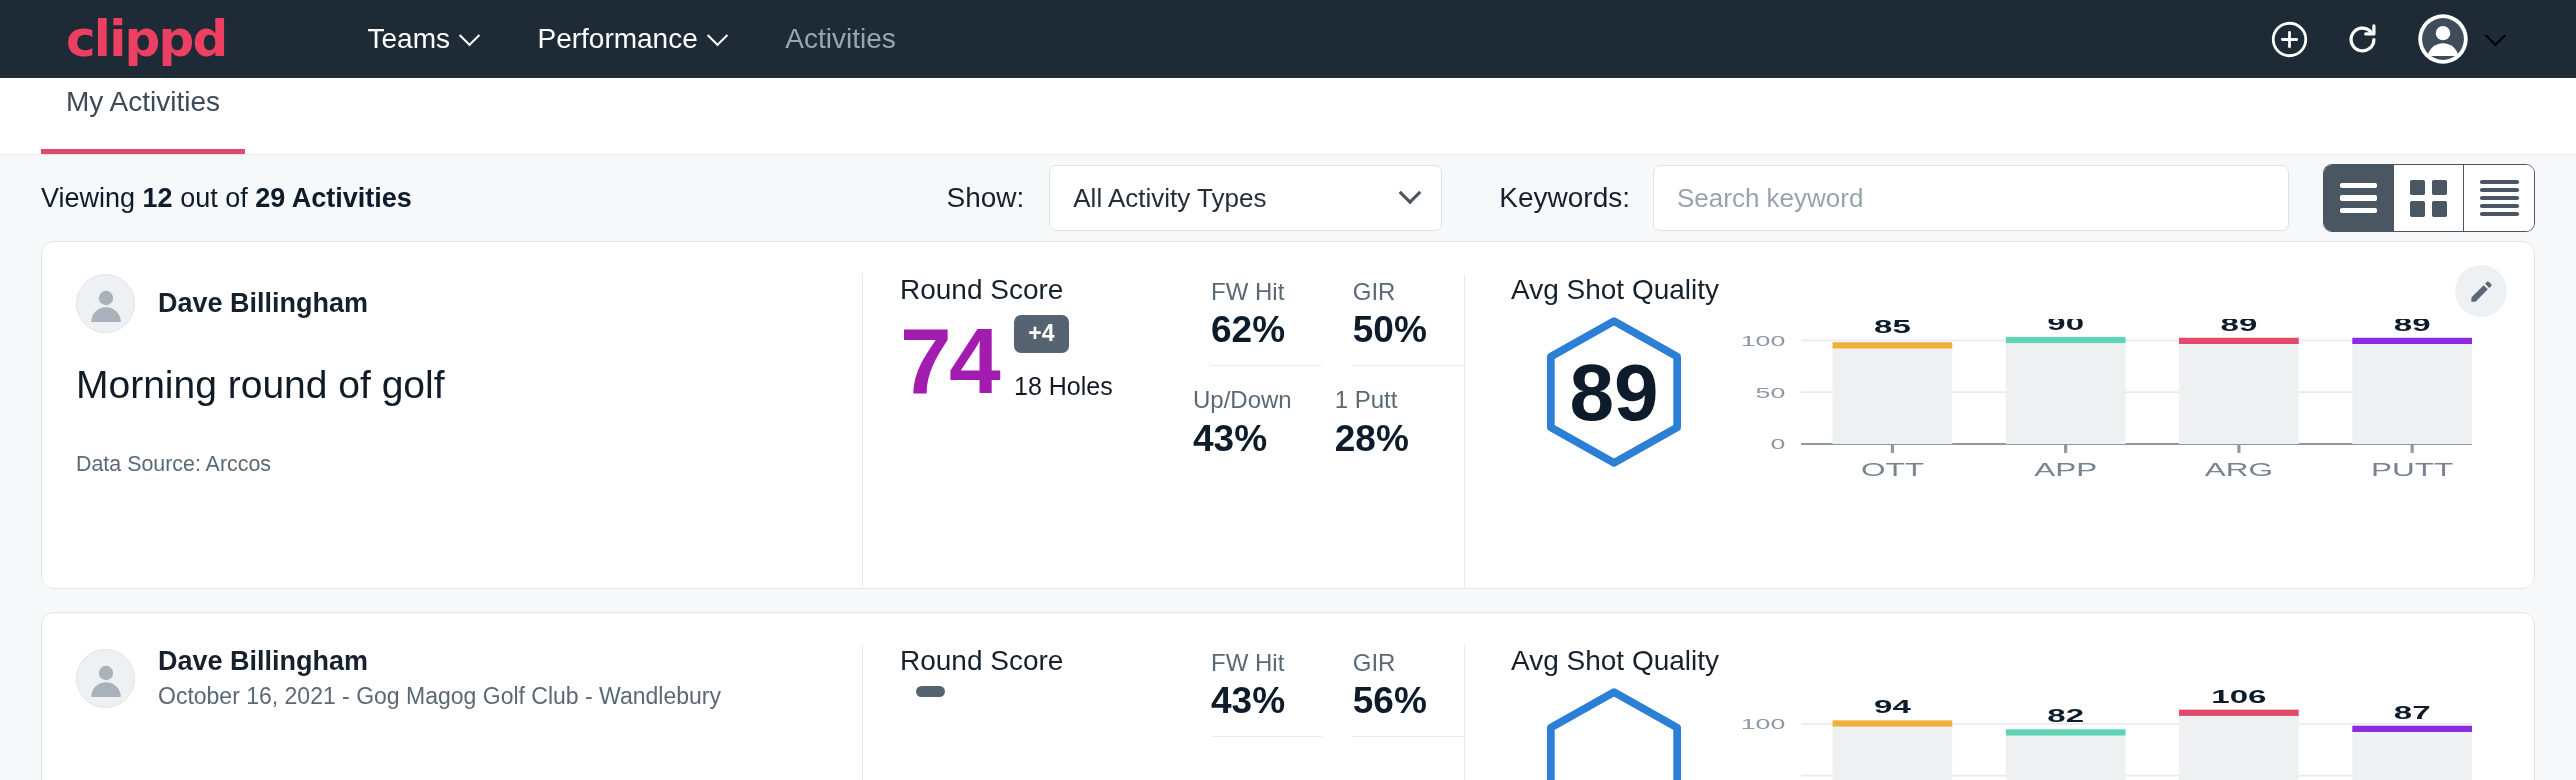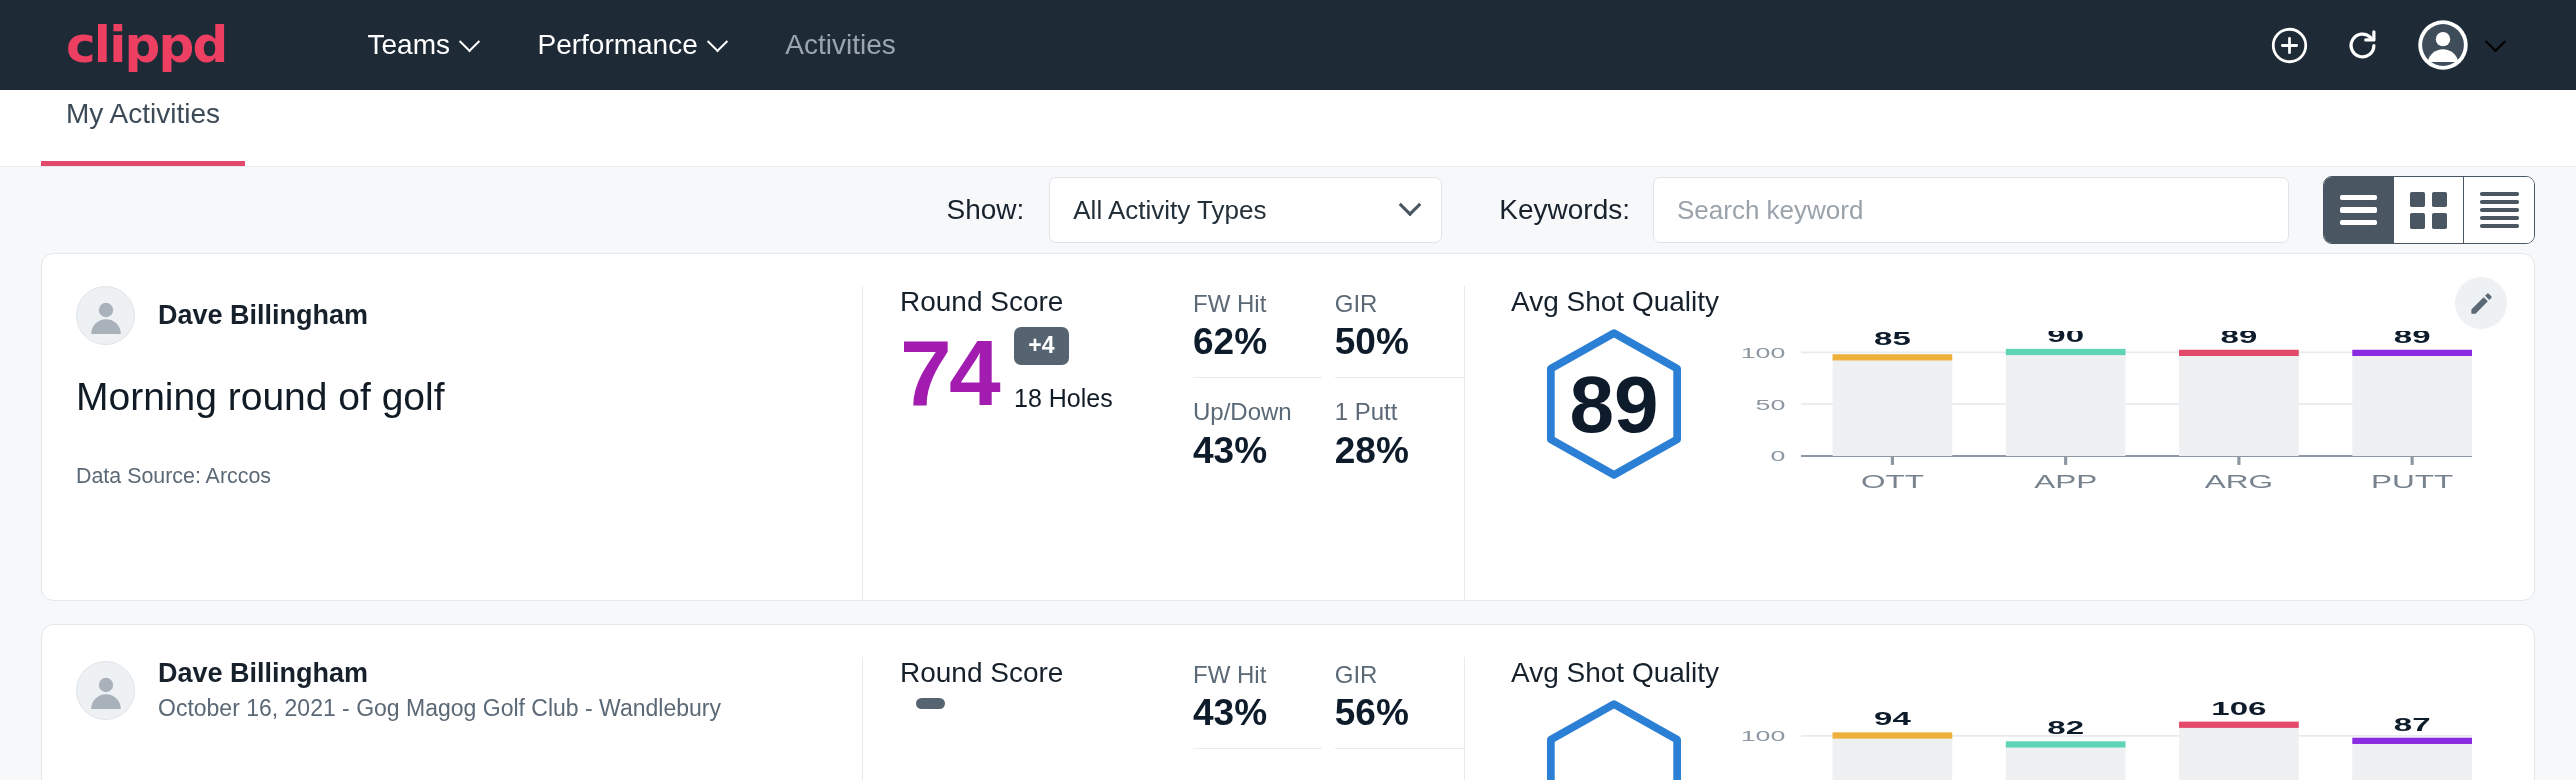--- a/index.html
+++ b/index.html
@@ -5,21 +5,21 @@
   * { box-sizing: border-box; margin: 0; padding: 0; }
   html, body {
     width: 2576px; height: 780px;
     font-family: "Liberation Sans", sans-serif;
     background: #f7f8fa;
     overflow: hidden;
   }
 
   
   .topnav {
-    height: 90px;
+    height: 78px;
     background: #1e2b37;
     display: flex;
     align-items: center;
     padding: 0 73px 0 66px;
     position: relative;
   }
   .logo {
     font-size: 50px;
     font-weight: 700;
     color: #ec3f62;
@@ -163,21 +163,21 @@
     background: #566370; color: #fff;
     font-size: 23px; font-weight: 700;
     border-radius: 7.1px; padding: 5.4px 14.3px;
     margin-bottom: 19.6px;
   }
   .holes { font-size: 25px; color: #101b26; }
 
   .col-stats { width: 272px; padding-top: 3.6px; border-right: 1.8px solid #e8ebee; }
   .stat-grid { display: grid; grid-template-columns: 1fr 1fr; column-gap: 12.5px; }
   .stat-cell { padding-right: 16px; }
-  .stat-cell.br { padding-bottom: 14.3px; border-bottom: 1.8px solid #e9ecef; }
+  .stat-cell.br { padding-bottom: 14.3px; border-bottom: 1.8px solid #e9ecef; margin-left: 18px; }
   .stat-k { font-size: 24px; color: #5b6875; }
   .stat-v { font-size: 37px; font-weight: 700; color: #0d1b2a; margin-top: 3.6px; }
   .stat-cell.bt { padding-top: 19.6px; }
 
   .col-quality { flex: 1; padding-left: 46px; display: flex; flex-direction: column; }
   .quality-body { display: flex; align-items: flex-start; margin-top: 3.6px; }
   .hexwrap { width: 205px; display: flex; justify-content: center; padding-top: 5.4px; }
   .hexnum { font-size: 52px; font-weight: 700; fill: #0d1b2a; }
 
   .chart { flex: 1; padding-right: 62px; padding-top: 9px; }
@@ -232,20 +232,23 @@
       <span class="chev"></span>
     </div>
   </div>
 </div>
 
 <div class="tabbar">
   <div class="tab">My Activities</div>
 </div>
 
 <div class="filterbar">
+  <div class="viewing">
+    <span>Viewing </span><b>12</b><span> out of </span><b>29 Activities</b>
+  </div>
 
   <div class="filter-right">
     <span class="flabel">Show:</span>
     <div class="select">
       <span>All Activity Types</span>
       <span class="chev2"></span>
     </div>
     <span class="kw-label">Keywords:</span>
     <input class="search" type="text" placeholder="Search keyword" style="">
 

